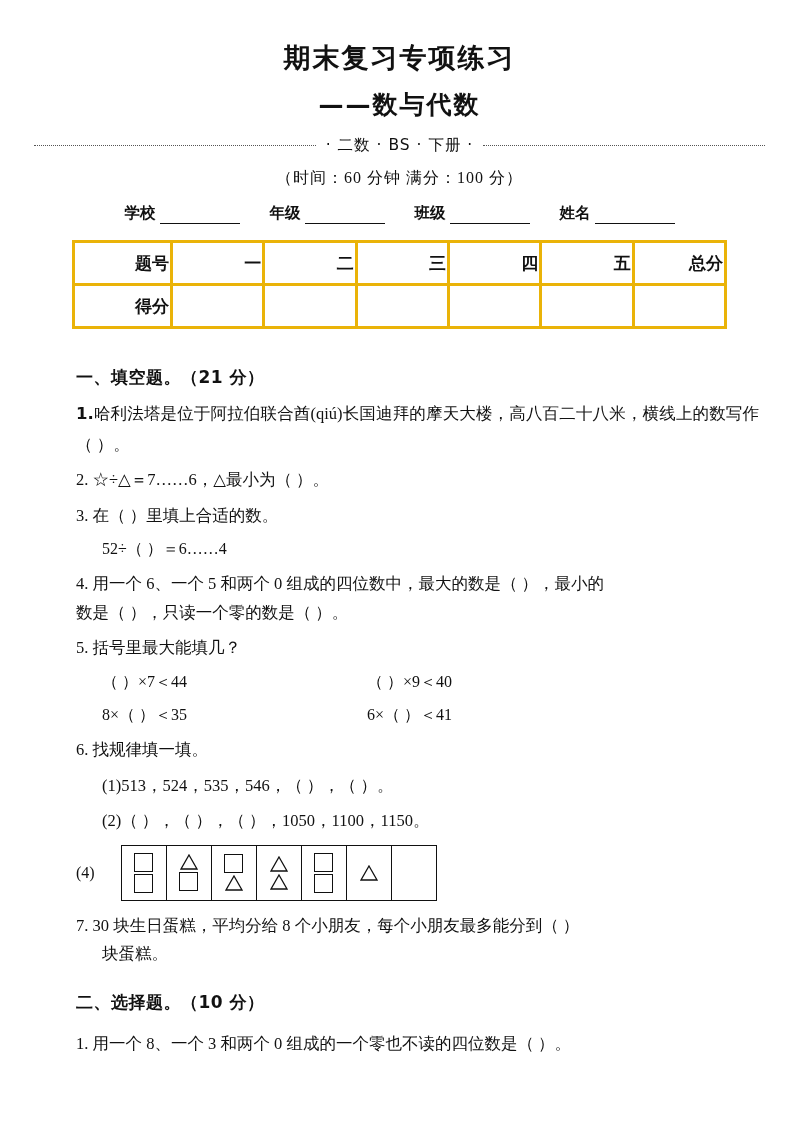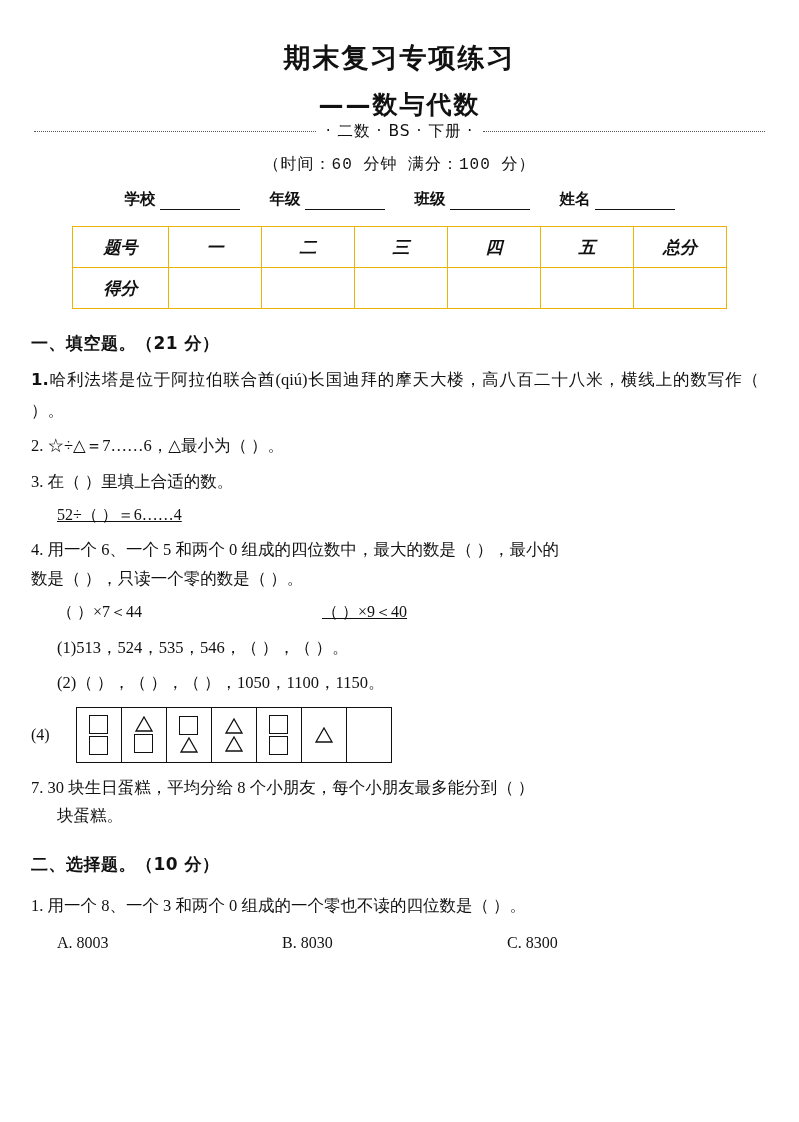--- a/index.html
+++ b/index.html
@@ -27,20 +27,21 @@
   }
   .title2{
     text-align:center;
     font-family:"DejaVu Sans","Liberation Sans",sans-serif;
     font-weight:bold;
     font-size:25px;
     letter-spacing:2px;
     margin-top:12px;
   }
   .dotted-row{
+    margin-top:14px;
     display:flex;
     align-items:center;
     padding:0 34px;
     text-align:right;
   }
   .dotline{
     flex:1;
     border-top:1px dotted #555;
     height:0;
   }
@@ -49,21 +50,20 @@
     font-size:15.5px;
     padding:0 10px;
     letter-spacing:1px;
     white-space:nowrap;
   }
   .timeline{
     text-align:center;
     font-size:16px;
     margin-top:12px;
     letter-spacing:1px;
-    font-family:Liberation Mono, monospace;
   }
   .fields{
     display:flex;
     justify-content:center;
     gap:30px;
     margin-top:14px;
     font-family:"DejaVu Sans","Liberation Sans",sans-serif;
     font-size:16px;
   }
   .field{
@@ -79,32 +79,31 @@
     height:16px;
     margin-left:4px;
   }
   table.score{
     border-collapse:collapse;
     margin:16px auto 0 auto;
     width:655px;
     table-layout:fixed;
   }
   table.score td{
-    border:1px solid #eab308;
+    border:3px solid #eab308;
     height:38px;
-    text-align:center;
+    text-align:right;
     font-family:"DejaVu Sans","Liberation Sans",sans-serif;
     font-weight:bold;
     font-size:17px;
-    font-style:italic;
   }
   table.score td.first{width:93px;}
   .content{
-    padding:0 40px 0 31px;
-    margin-top:18px;
+    padding:0 40px 0 76px;
+    margin-top:32px;
     font-size:16.5px;
     line-height:1.95;
   }
   .sec-head{
     font-family:"DejaVu Sans","Liberation Sans",sans-serif;
     font-weight:bold;
     font-size:17px;
     margin-top:12px;
     margin-bottom:2px;
     letter-spacing:0.5px;
@@ -118,21 +117,21 @@
   .q b{font-family:"DejaVu Sans","Liberation Sans",sans-serif;font-weight:bold;}
   .indent{padding-left:26px;}
   .u{}
   .sub{
     display:flex;
     padding-left:26px;
     margin-top:2px;
     font-size:16px;
   }
   .sub .c1{width:265px;}
-  .sub .c2{width:265px;text-decoration:underline;}
+  .sub .c2{width:265px;}
   .boxes{
     display:flex;
     margin-left:26px;
     margin-top:4px;
     border:1px solid #111;
     width:fit-content;
   }
   .cellcol{
     width:44px;
     border-right:1px solid #111;
@@ -229,25 +228,31 @@
     <div class="q">2. ☆÷△＝7……6，△最小为（            ）。</div>
 
     <div class="q">3. 在（      ）里填上合适的数。</div>
     <div class="sub">
       <div class="c2">52÷（      ）＝6……4</div>
     </div>
 
     <div class="q">4. 用一个 6、一个 5 和两个 0 组成的四位数中，最大的数是（        ），最小的</div>
     <div class="q" style="margin-top:-2px">数是（        ），只读一个零的数是（          ）。</div>
 
+    <div class="q">5. 括号里最大能填几？</div>
     <div class="sub">
       <div class="c1">（      ）×7＜44</div>
       <div class="c2">（      ）×9＜40</div>
     </div>
-
+    <div class="sub">
+      <div class="c1">8×（        ）＜35</div>
+      <div class="c2">6×（        ）＜41</div>
+    </div>
+
+    <div class="q">6. 找规律填一填。</div>
     <div class="q indent">(1)513，524，535，546，（              ），（              ）。</div>
     <div class="q indent">(2)（              ），（            ），（            ），1050，1100，1150。</div>
 
     <div style="display:flex;align-items:flex-start;margin-top:4px;">
       <div style="font-size:16px;padding-top:16px;">(4)</div>
       <div class="boxes">
         <div class="cellcol">
           <div class="sq"></div>
           <div class="sq"></div>
         </div>
@@ -293,21 +298,16 @@
         <div class="cellcol"></div>
       </div>
     </div>
 
     <div class="q" style="margin-top:10px">7. 30 块生日蛋糕，平均分给 8 个小朋友，每个小朋友最多能分到（            ）</div>
     <div class="q indent" style="margin-top:-2px">块蛋糕。</div>
 
     <div class="sec-head" style="margin-top:16px">二、选择题。（10 分）</div>
 
     <div class="q" style="margin-top:10px">1. 用一个 8、一个 3 和两个 0 组成的一个零也不读的四位数是（        ）。</div>
-    <div class="choices">
-      <div>A. 8003</div>
-      <div>B. 8030</div>
-      <div>C. 8300</div>
-    </div>
 
   </div>
 
 </div>
 
 </body></html>

